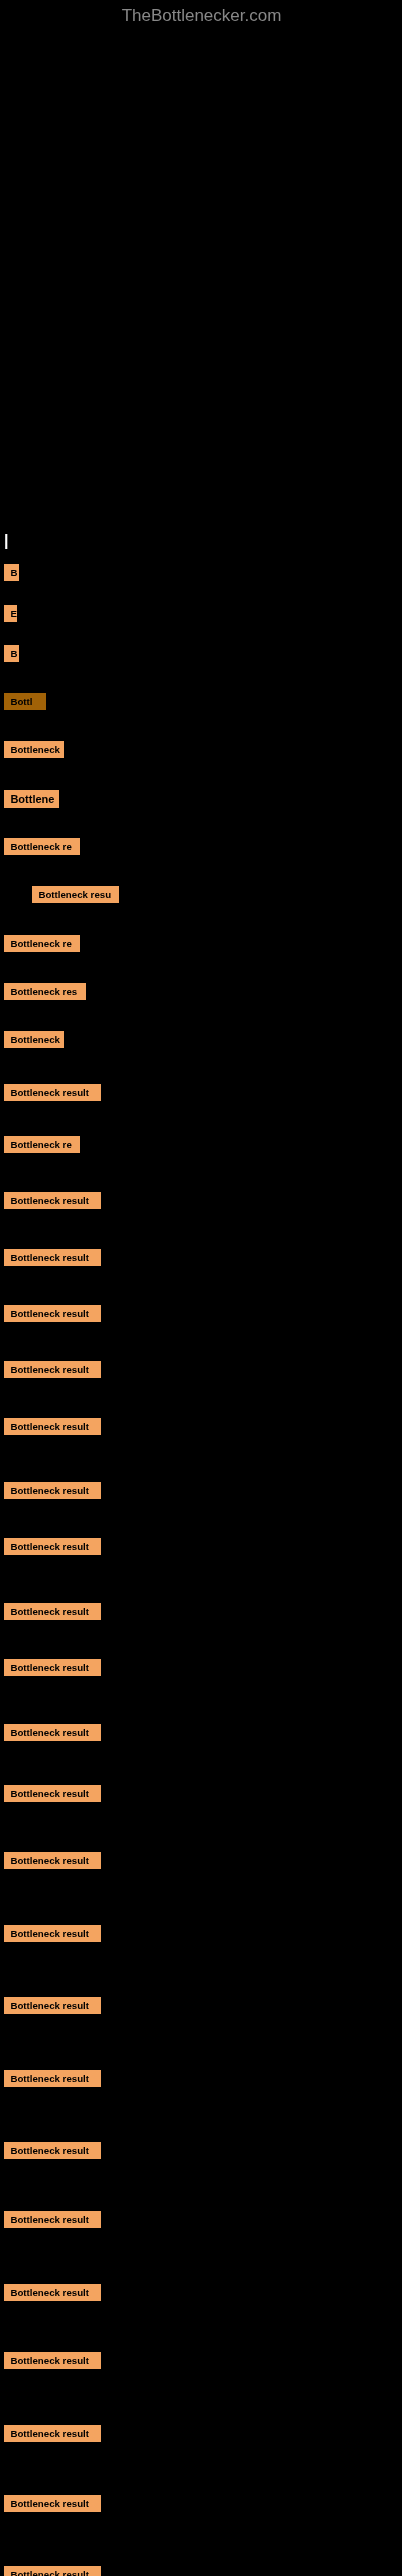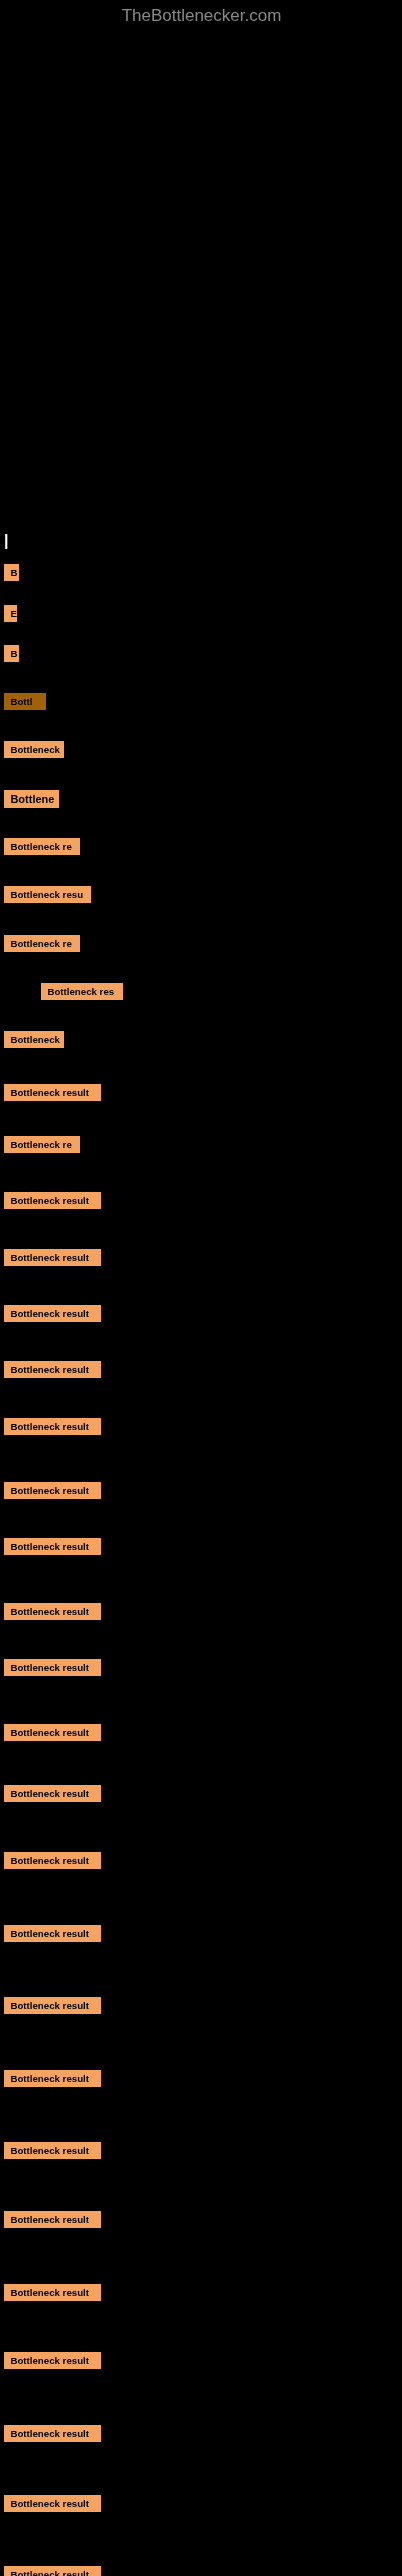--- a/index.html
+++ b/index.html
@@ -50,27 +50,27 @@
     <div style="position: absolute; top: 708px; left: 4px; display: flex; align-items: center;">
       <span style="background-color: rgb(244, 164, 96); color: rgb(0, 0, 0); font-size: 9.7px; font-weight: bold; padding: 3.2px 6.4px; display: inline-block; white-space: nowrap; overflow: hidden; width: 60px;">Bottleneck</span>
     </div>
     <div style="position: absolute; top: 757px; left: 4px; display: flex; align-items: center;">
       <span style="background-color: rgb(244, 164, 96); color: rgb(0, 0, 0); font-size: 11px; font-weight: bold; padding: 3.2px 6.4px; display: inline-block; white-space: nowrap; overflow: hidden; width: 55px;">Bottlene</span>
     </div>
     <div style="position: absolute; top: 805px; left: 4px; display: flex; align-items: center;">
       <span style="background-color: rgb(244, 164, 96); color: rgb(0, 0, 0); font-size: 9.7px; font-weight: bold; padding: 3.2px 6.4px; display: inline-block; white-space: nowrap; overflow: hidden; width: 76px;">Bottleneck re</span>
     </div>
     <div style="position: absolute; top: 853px; left: 4px; display: flex; align-items: center;">
-      <span style="background-color: rgb(244, 164, 96); color: rgb(0, 0, 0); font-size: 9.7px; font-weight: bold; padding: 3.2px 6.4px; display: inline-block; white-space: nowrap; overflow: hidden; width: 87px;">Bottleneck resu</span>
+      <span style="background-color: rgb(244, 164, 96); color: rgb(0, 0, 0); font-size: 9.7px; font-weight: bold; padding: 3.2px 6.4px; display: inline-block; white-space: nowrap; overflow: hidden; width: 87px; margin-left: 28px;">Bottleneck resu</span>
     </div>
     <div style="position: absolute; top: 902px; left: 4px; display: flex; align-items: center;">
       <span style="background-color: rgb(244, 164, 96); color: rgb(0, 0, 0); font-size: 9.7px; font-weight: bold; padding: 3.2px 6.4px; display: inline-block; white-space: nowrap; overflow: hidden; width: 76px;">Bottleneck re</span>
     </div>
     <div style="position: absolute; top: 950px; left: 4px; display: flex; align-items: center;">
-      <span style="background-color: rgb(244, 164, 96); color: rgb(0, 0, 0); font-size: 9.7px; font-weight: bold; padding: 3.2px 6.4px; display: inline-block; white-space: nowrap; overflow: hidden; width: 82px; margin-left: 37px;">Bottleneck res</span>
+      <span style="background-color: rgb(244, 164, 96); color: rgb(0, 0, 0); font-size: 9.7px; font-weight: bold; padding: 3.2px 6.4px; display: inline-block; white-space: nowrap; overflow: hidden; width: 82px;">Bottleneck res</span>
     </div>
     <div style="position: absolute; top: 998px; left: 4px; display: flex; align-items: center;">
       <span style="background-color: rgb(244, 164, 96); color: rgb(0, 0, 0); font-size: 9.7px; font-weight: bold; padding: 3.2px 6.4px; display: inline-block; white-space: nowrap; overflow: hidden; width: 60px;">Bottleneck</span>
     </div>
     <div style="position: absolute; top: 1051px; left: 4px; display: flex; align-items: center;">
       <span style="background-color: rgb(244, 164, 96); color: rgb(0, 0, 0); font-size: 9.7px; font-weight: bold; padding: 3.2px 6.4px; display: inline-block; white-space: nowrap; overflow: hidden; width: 97px;">Bottleneck result</span>
     </div>
     <div style="position: absolute; top: 1103px; left: 4px; display: flex; align-items: center;">
       <span style="background-color: rgb(244, 164, 96); color: rgb(0, 0, 0); font-size: 9.7px; font-weight: bold; padding: 3.2px 6.4px; display: inline-block; white-space: nowrap; overflow: hidden; width: 76px;">Bottleneck re</span>
     </div>

